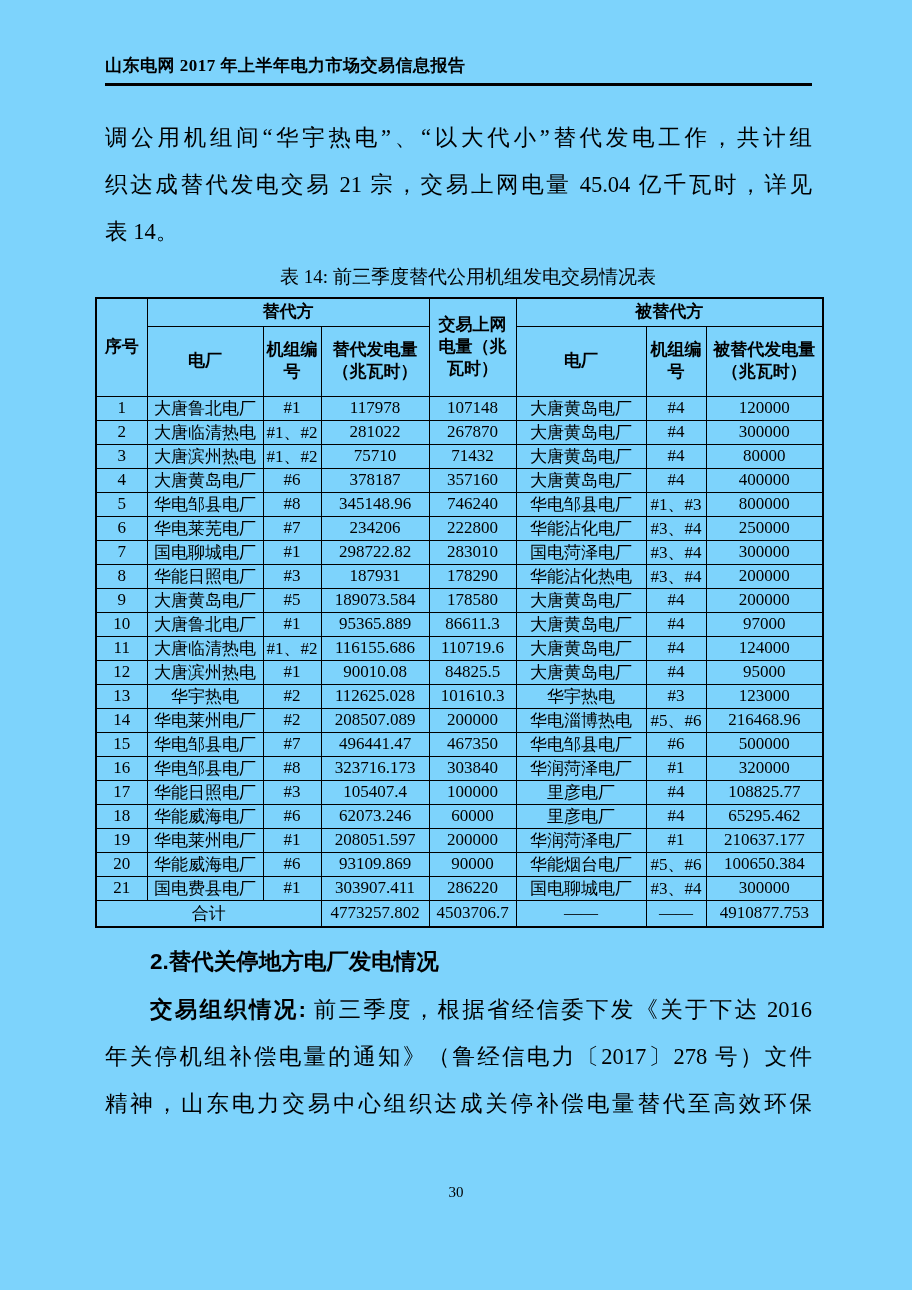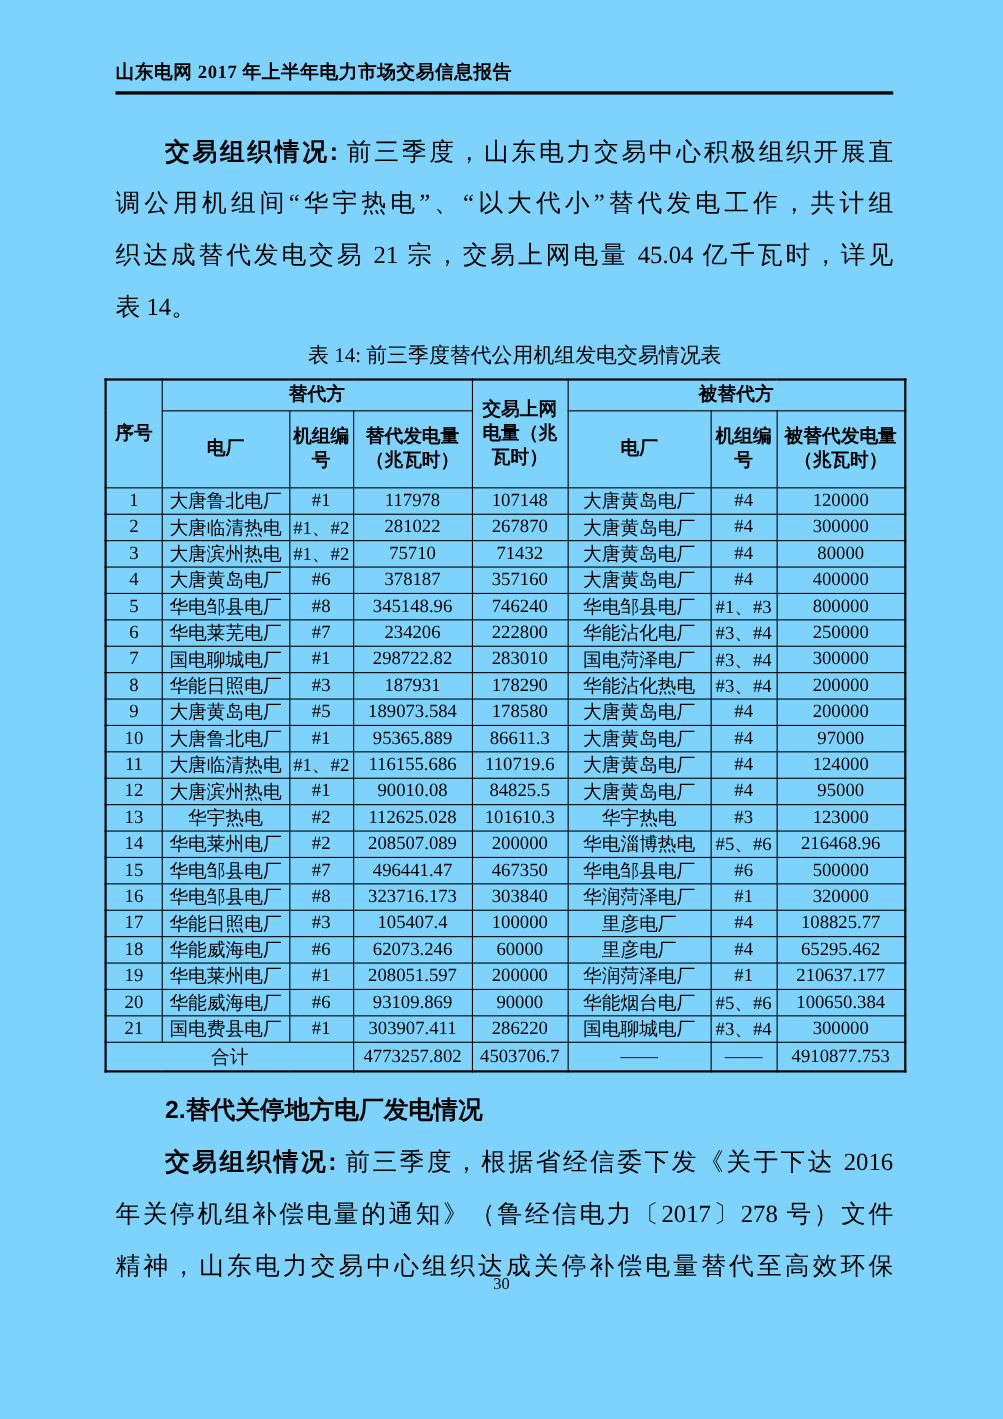--- a/index.html
+++ b/index.html
@@ -75,36 +75,35 @@
   
   .section-heading {
     margin: 16px 100px 0 105px;
     padding-left: 45px;
     font-size: 22.5px;
     line-height: 36px;
   }
   
   .page-number {
     position: absolute;
-    top: 1160px;
+    top: 1184px;
     left: 0;
     width: 100%;
     text-align: center;
     font-size: 15px;
   }
 </style>
 </head>
 <body>
 
 <div class="page">
 
   <div class="doc-header">山东电网 2017 年上半年电力市场交易信息报告</div>
 
   <div class="body-block para1">
-    <div class="pline first"><span class="hei lead">交易组织情况:</span> <span>前三季度，山东电力交易中心积极组织开展直</span></div>
     <div class="pline">调公用机组间“华宇热电”、“以大代小”替代发电工作，共计组</div>
     <div class="pline">织达成替代发电交易 21 宗，交易上网电量 45.04 亿千瓦时，详见</div>
     <div class="pline last">表 14。</div>
   </div>
 
   <div class="table-title">表 14: 前三季度替代公用机组发电交易情况表</div>
 
   <table class="trade-table">
     <colgroup>
       <col style="width:51px">

